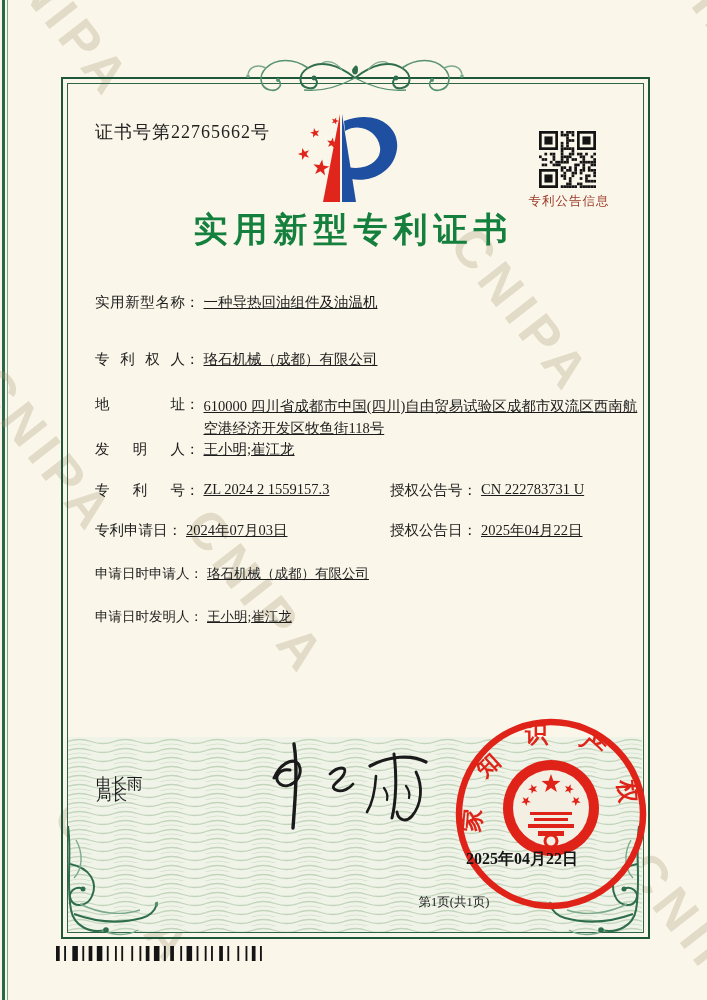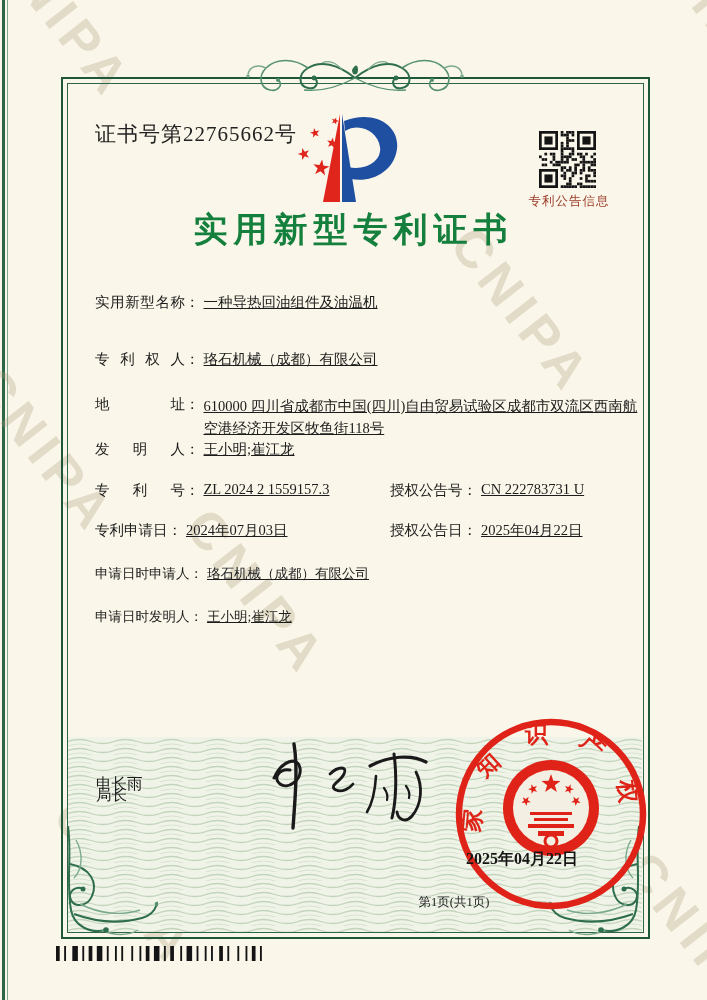--- a/index.html
+++ b/index.html
@@ -13,21 +13,21 @@
       font-weight:bold;font-size:52px;letter-spacing:7px;color:rgba(168,156,124,0.30);
       transform:rotate(52deg);white-space:nowrap;pointer-events:none;}
   
   .frame-outer{position:absolute;left:61px;top:77px;width:585px;height:858px;border:2.5px solid #1e583b;}
   .frame-inner{position:absolute;left:67px;top:83px;width:575px;height:848px;border:1px solid #2c6547;}
   
   .waveband{position:absolute;left:68px;top:737px;width:574px;height:196px;}
   
   .ornament{position:absolute;pointer-events:none;}
   
-  .cert-no{position:absolute;left:95px;top:120px;font-size:21px;letter-spacing:1px;color:#222;}
+  .cert-no{position:absolute;left:95px;top:120px;font-size:18px;letter-spacing:1px;color:#222;}
   .logo{position:absolute;left:294px;top:112px;width:114px;height:96px;}
   .qr{position:absolute;left:539px;top:131px;width:57px;height:57px;}
   .qr-label{position:absolute;left:519px;top:193px;width:100px;text-align:center;
             font-size:12.5px;color:#9a3a28;letter-spacing:1px;}
   .title{position:absolute;left:0;top:207px;width:100%;text-align:center;
          font-size:34px;font-weight:bold;letter-spacing:6px;color:#15803d;}
   
   .row{position:absolute;left:95px;font-size:14.5px;white-space:nowrap;}
   .lbl{display:inline-block;vertical-align:top;}
   .lbl.j{width:90px;text-align:justify;text-align-last:justify;}

